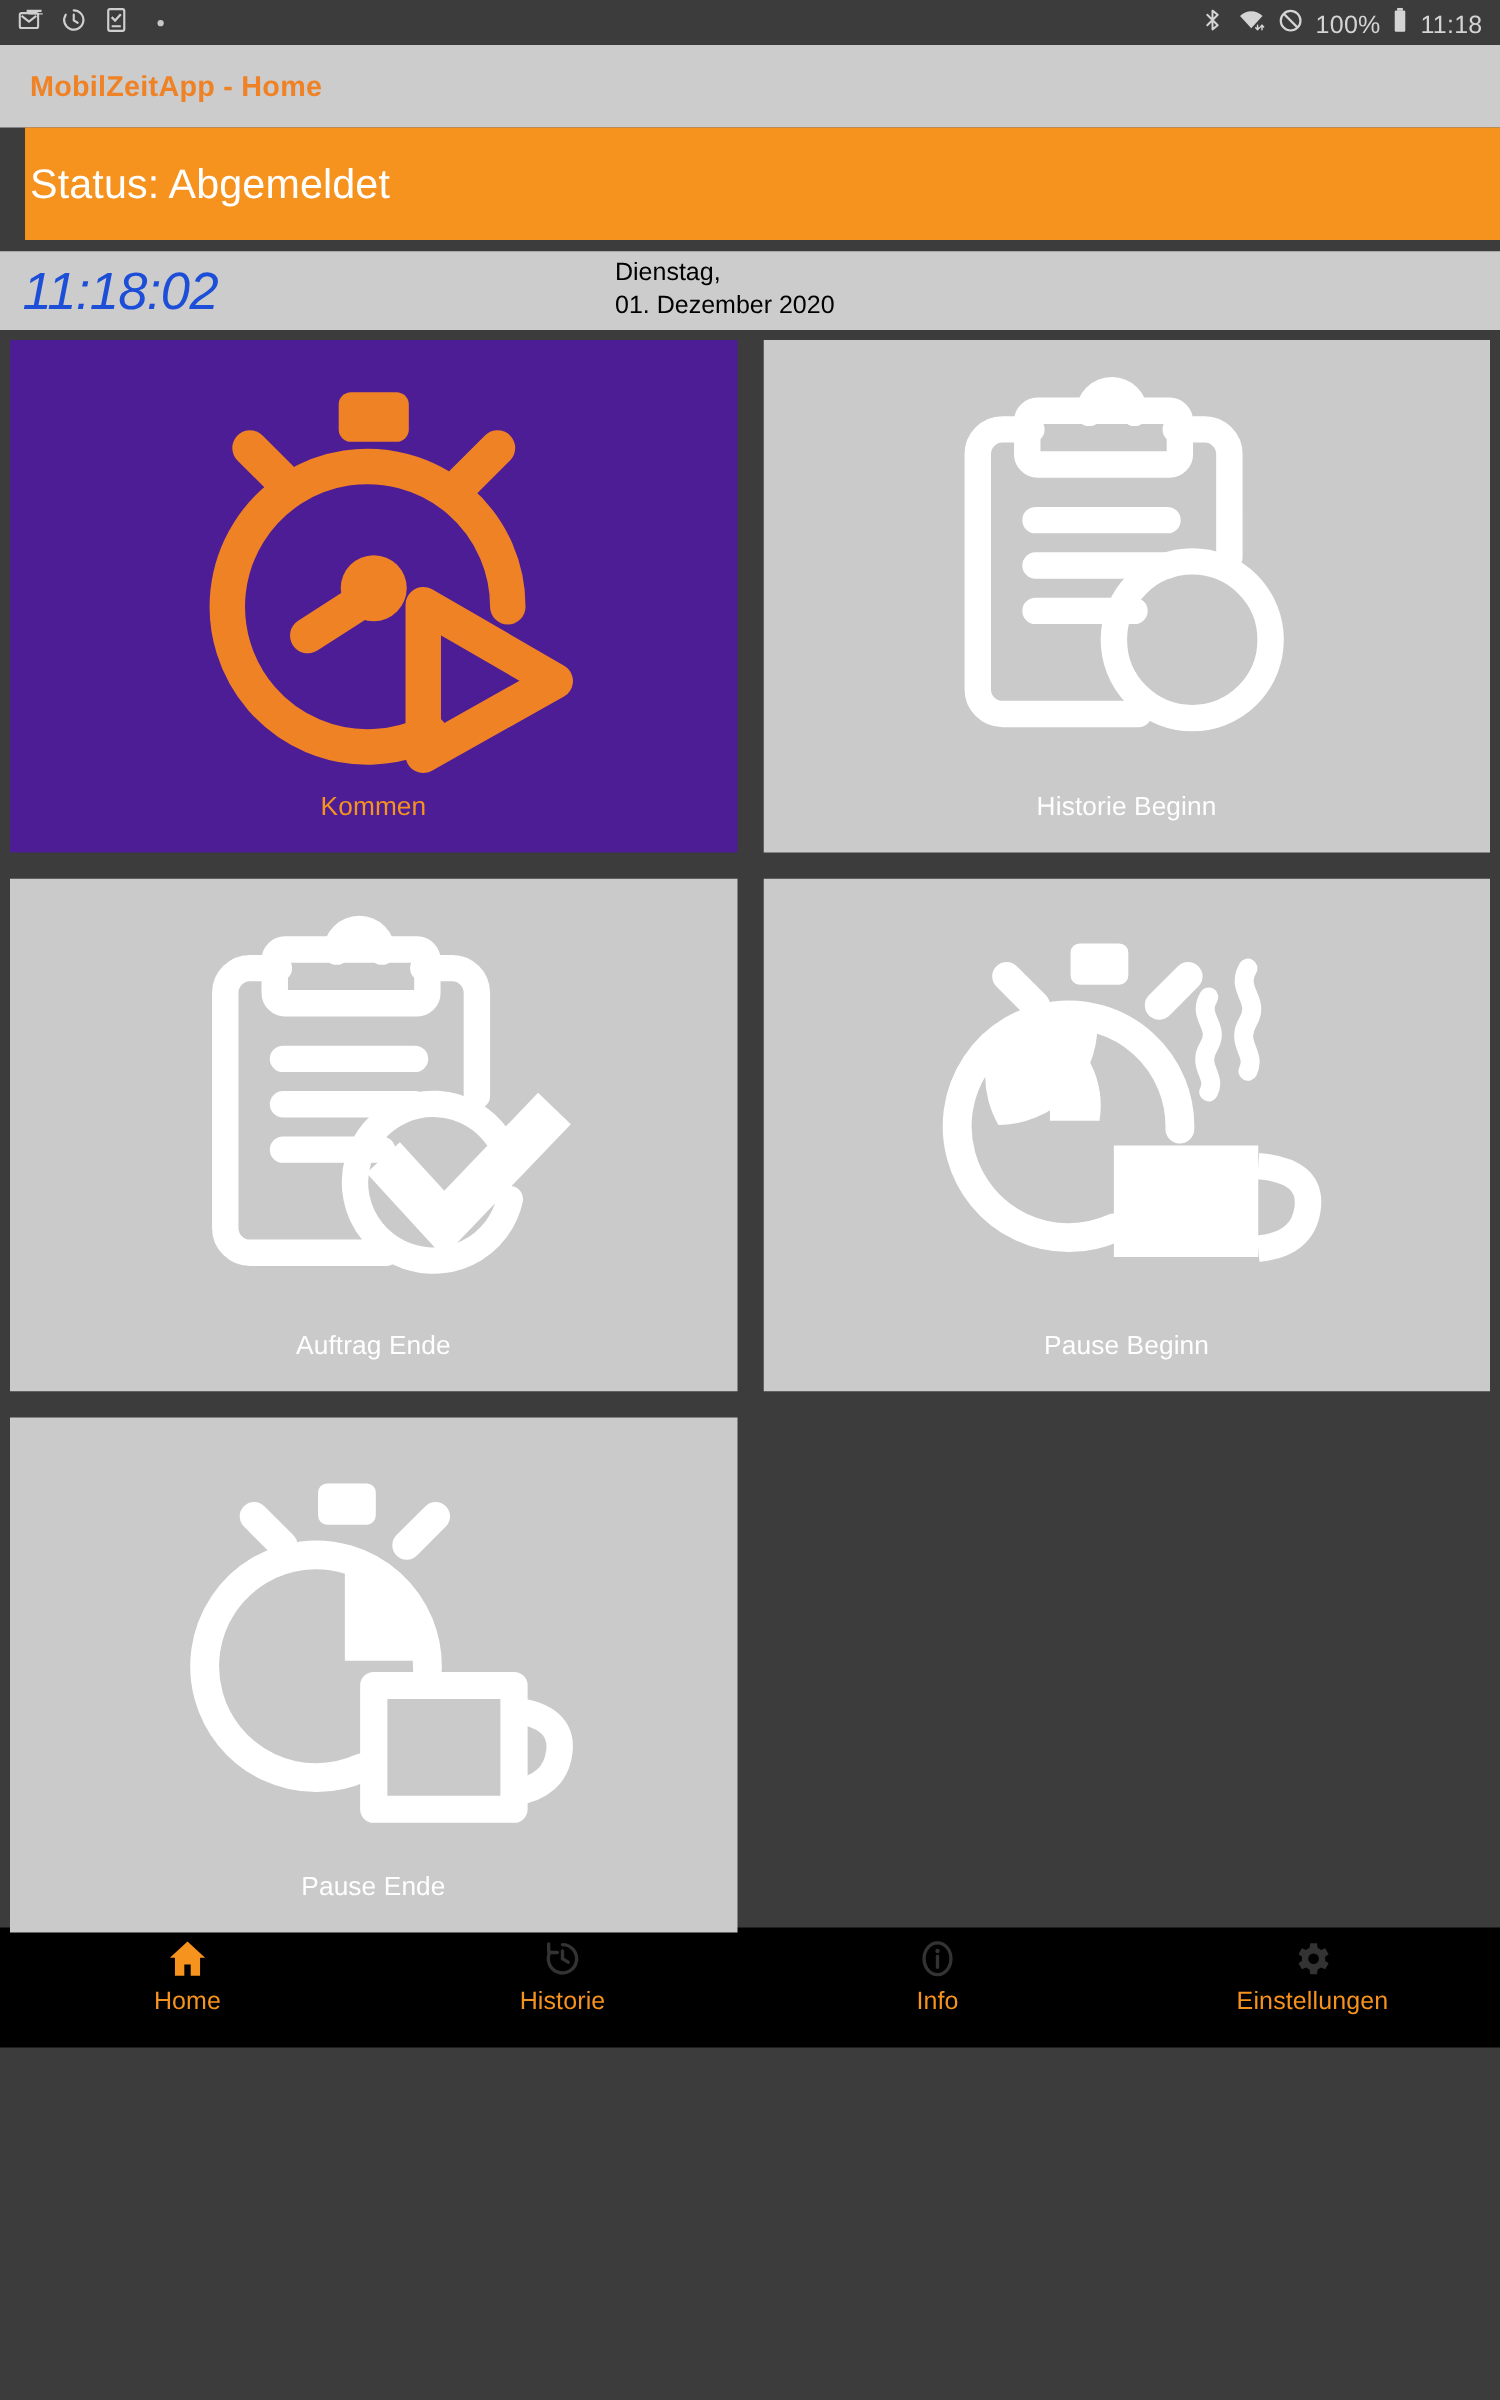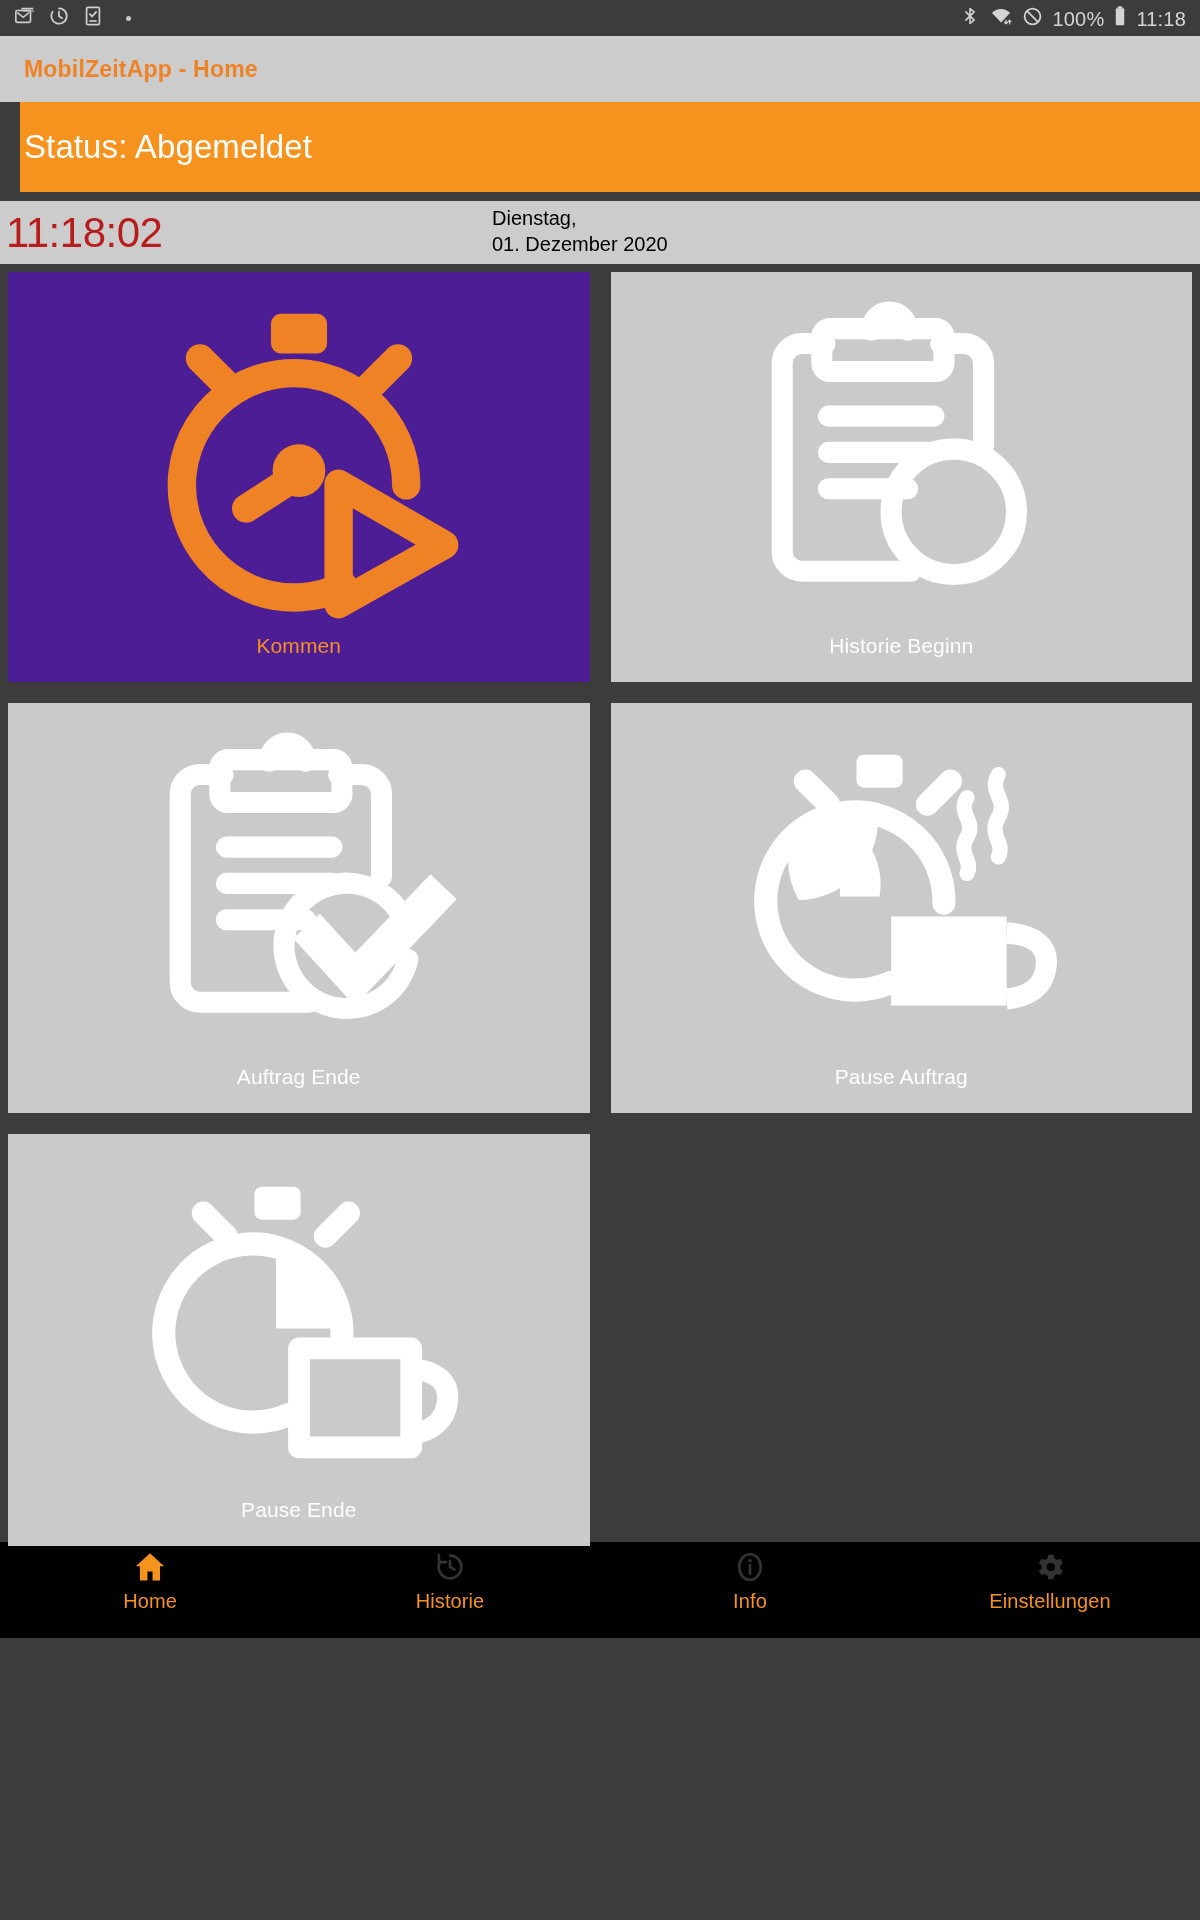--- a/index.html
+++ b/index.html
@@ -59,25 +59,26 @@
 
   
   .clockrow {
     height: 63px;
     background: #cccccc;
     display: flex;
     align-items: center;
     position: relative;
   }
   .clock-time {
-    color: #b91c1c;
+    color: #1d4ed8;
     font-size: 42px;
     line-height: 1;
-    padding-left: 6px;
+    padding-left: 18px;
     letter-spacing: -.5px;
+    font-style: italic;
   }
   .clock-date {
     position: absolute;
     left: 492px;
     top: 4px;
     color: #000000;
     font-size: 20px;
     line-height: 1.32;
   }
 
@@ -279,21 +280,21 @@
         <path d="M43 29 A24 24 0 0 1 43 53 L19 53 A24 24 0 0 1 43 29 Z" fill="#ffffff" transform="rotate(180 31 41)"></path>
         <path d="M31.5 28.5 L31.5 52 L43.5 52 A22 22 0 0 0 31.5 28.5 Z" fill="#ffffff"></path>
         <g fill="none" stroke="#ffffff" stroke-width="4.6" stroke-linecap="round">
           <path d="M70 22c-3 5 3 7 0 12s2 7 0 11"></path>
           <path d="M79.5 15c-3.2 5.5 3.2 7.5 0 13s2.2 7.5 0 12"></path>
         </g>
         <path d="M47 58 H82 V85 H47 Z" fill="#ffffff"></path>
         <path d="M82 63 q13 1 12 10 t-12 10" fill="none" stroke="#ffffff" stroke-width="6.4"></path>
       </svg>
     </div>
-    <span class="tile-label">Pause Auftrag</span>
+    <span class="tile-label">Pause Beginn</span>
   </div>
 
   <div class="tile">
     <div class="tile-icon">
       <svg width="330" height="330" viewBox="0 0 100 100">
         <g fill="none" stroke="#ffffff" stroke-width="7" stroke-linecap="round">
           <path d="M63 54a27 27 0 1 0-16 24"></path>
           <path d="M21 17l7 7M65 17l-7 7"></path>
         </g>
         <rect x="36.5" y="9" width="14" height="10" rx="2.2" fill="#ffffff"></rect>

